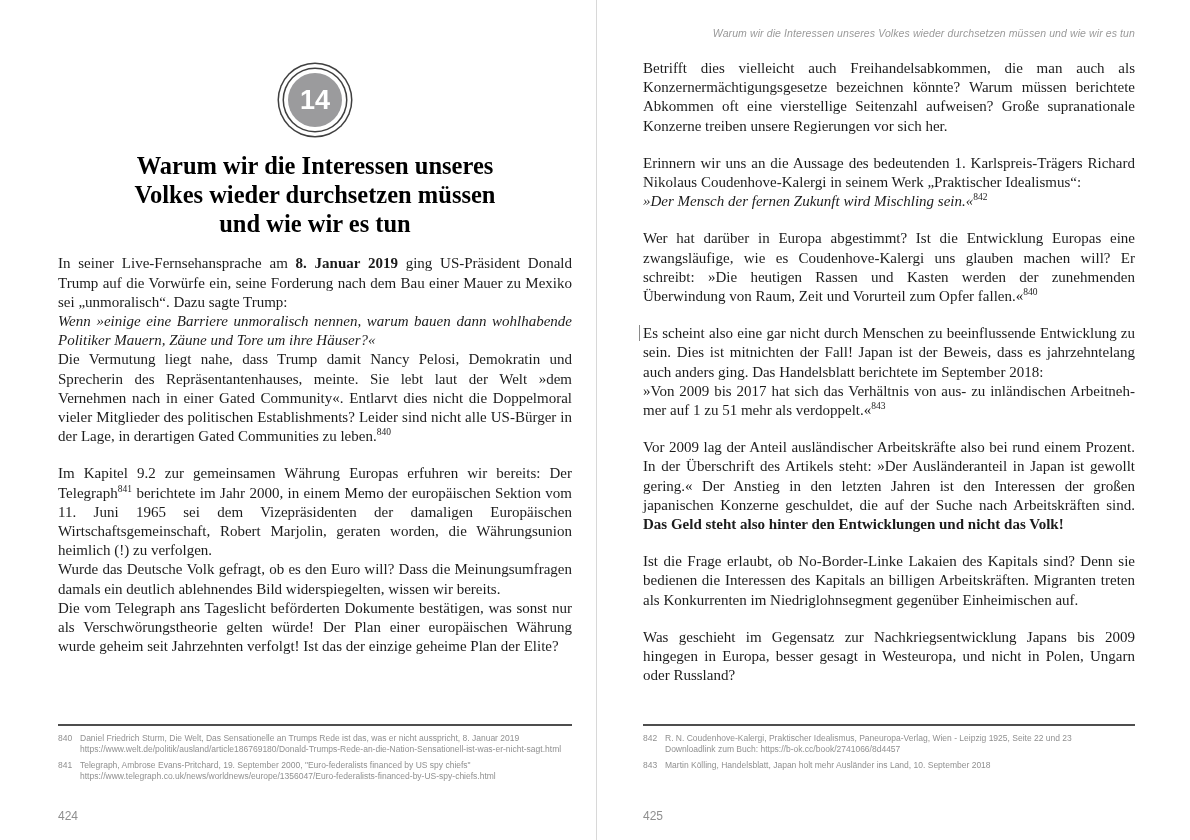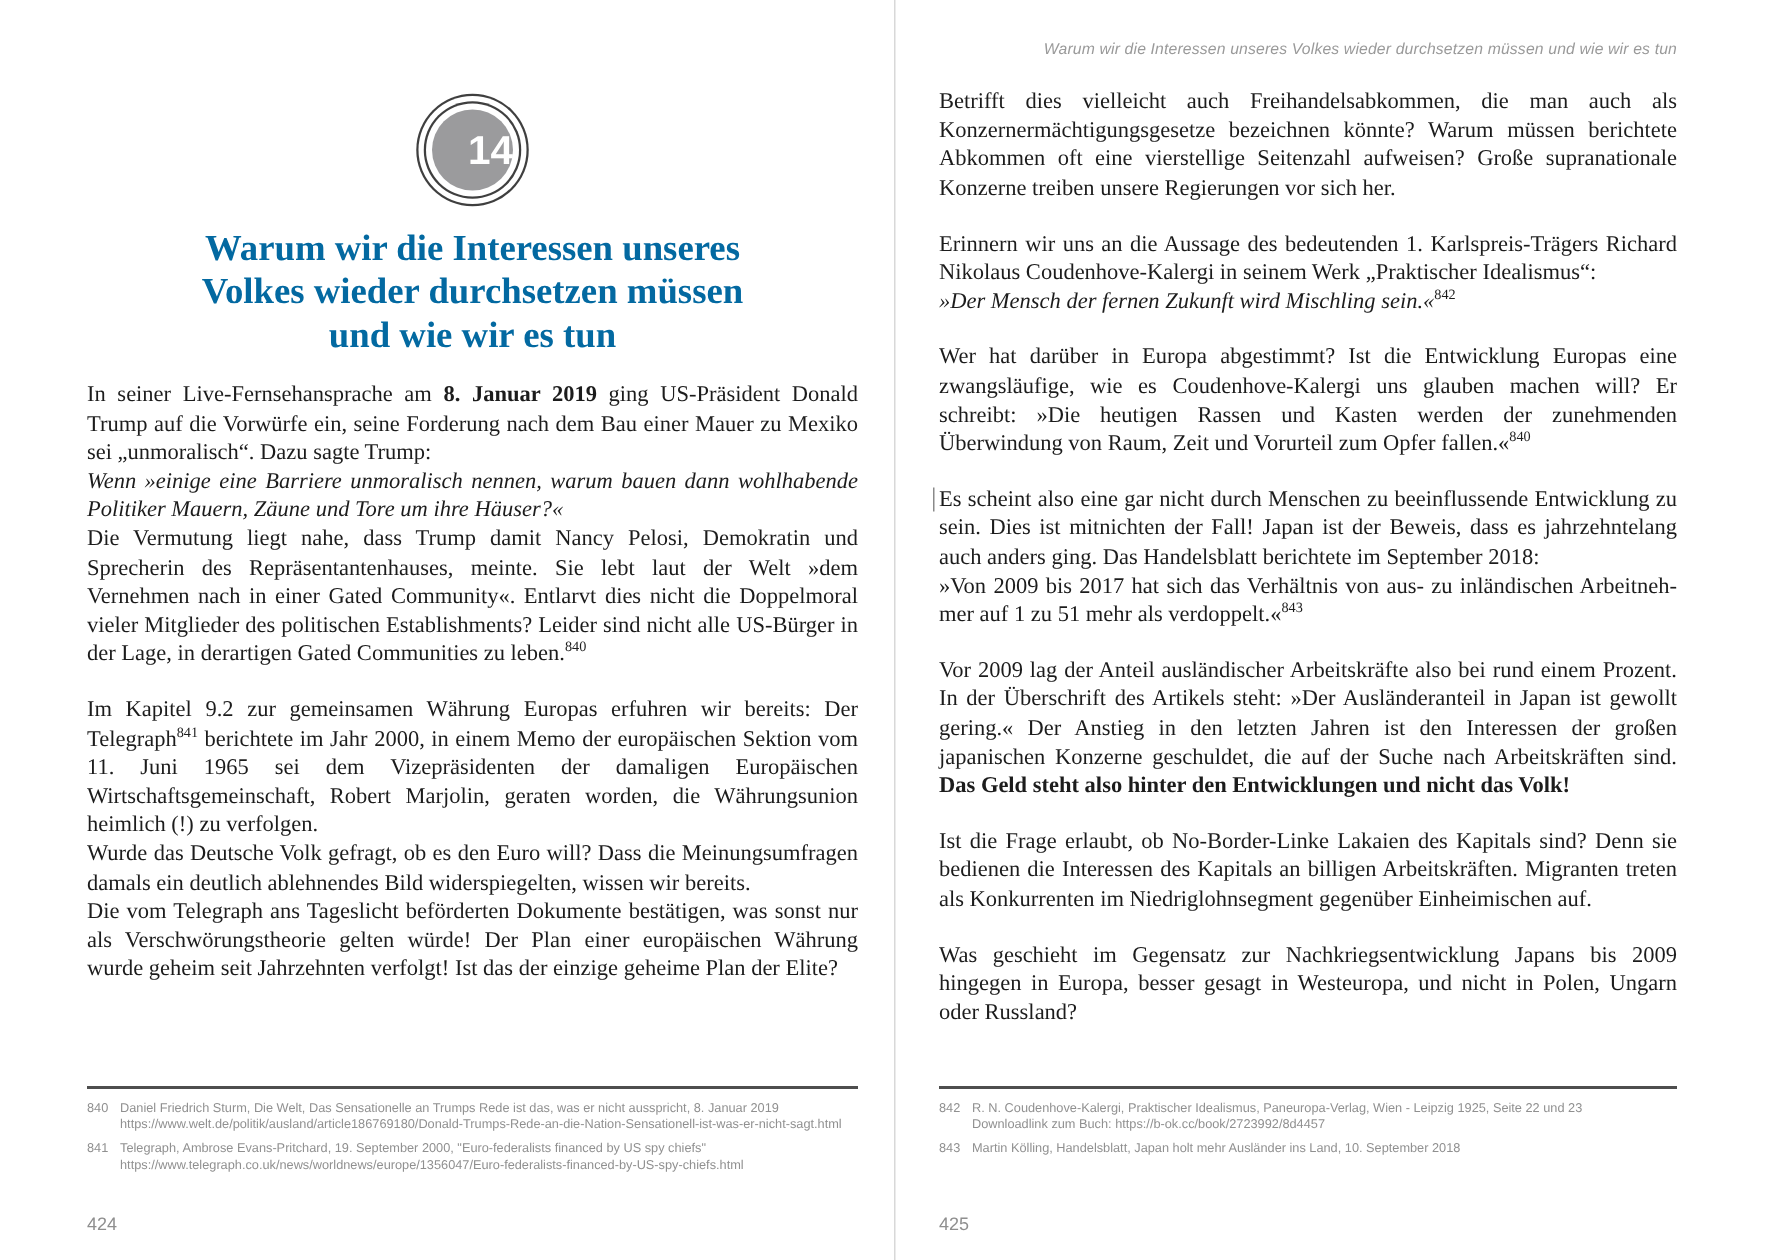--- a/index.html
+++ b/index.html
@@ -5,39 +5,39 @@
   html,body{margin:0;padding:0}
   body{
     width:1190px;height:840px;background:#ffffff;overflow:hidden;
     font-family:"Liberation Serif", serif;color:#1c1c1c;
   }
   .spread{position:relative;width:1190px;height:840px;background:#fff}
   .center-divider{position:absolute;left:596px;top:0;width:1px;height:840px;background:#d8d8d8}
 
   .page{position:absolute;top:0;height:840px}
   .page-left{left:0;width:596px}
-  .page-right{left:580px;width:593px}
+  .page-right{left:597px;width:593px}
 
   .col{position:absolute;top:0;height:840px}
   .page-left .col{left:58px;width:514px}
   .page-right .col{left:46px;width:492px}
 
   
   .badge-row{display:flex;justify-content:center;margin-top:73px}
   .badge{
     width:54px;height:54px;border-radius:50%;
     background:#9b9b9d;color:#ffffff;
-    display:flex;align-items:center;justify-content:flex-end;
+    display:flex;align-items:center;justify-content:center;
     font-family:"Liberation Sans",sans-serif;font-weight:700;font-size:27px;
     box-shadow:0 0 0 4px #ffffff,0 0 0 5.5px #3f3f3f,0 0 0 9px #ffffff,0 0 0 10.5px #3f3f3f;
   }
 
   .chapter-title{
     margin-top:24px;font-weight:700;font-size:24.5px;line-height:29px;
-    text-align:center;color:#0369a1;
+    text-align:center;color:#000000;
   }
 
   .body-text{font-size:15px;line-height:19.2px;text-align:justify;color:#1c1c1c}
   .page-left .body-text{margin-top:14px}
   .page-right .body-text{position:absolute;top:59px;left:0;right:0}
 
   p.para{margin:0;position:relative}
   p.para.gap{margin-top:18px}
   .b{font-weight:700}
   .i{}
@@ -139,21 +139,21 @@
           <p class="para gap"><span>Was geschieht im Gegensatz zur Nachkriegsentwicklung Japans bis 2009 hingegen in Europa, besser gesagt in Westeuropa, und nicht in Polen, Ungarn oder Russland?</span></p>
         </div>
 
       <div class="footnotes">
         <div class="fn-rule"></div>
         <div>
             <div class="fn-row">
               <div class="fn-num">842</div>
               <div class="fn-text">
                 <div>R. N. Coudenhove-Kalergi, Praktischer Idealismus, Paneuropa-Verlag, Wien - Leipzig 1925, Seite 22 und 23</div>
-                <div>Downloadlink zum Buch: https://b-ok.cc/book/2723992/8d4457</div>
+                <div>Downloadlink zum Buch: https://b-ok.cc/book/2741066/8d4457</div>
               </div>
             </div>
             <div class="fn-row">
               <div class="fn-num">843</div>
               <div class="fn-text">
                 <div>Martin Kölling, Handelsblatt, Japan holt mehr Ausländer ins Land, 10. September 2018</div>
               </div>
             </div>
           </div>
       </div>

